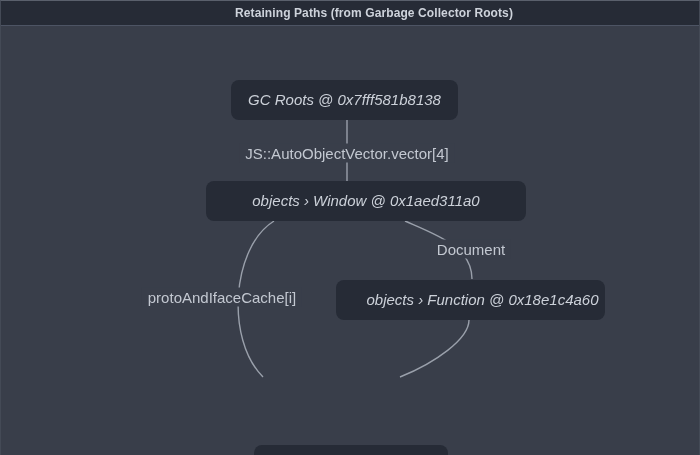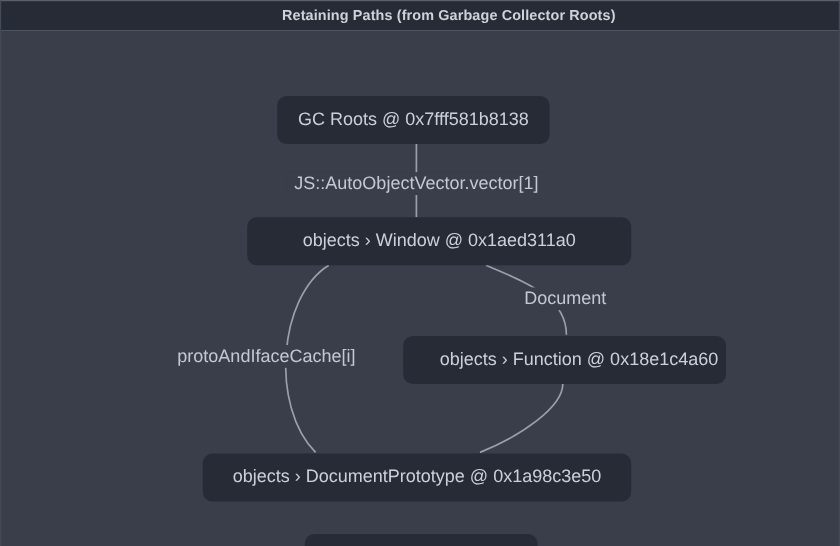--- a/index.html
+++ b/index.html
@@ -58,20 +58,21 @@
     box-sizing: border-box;
     height: 40px;
     line-height: 40px;
     text-align: center;
     background: #262b36;
     color: #ccd1d9;
     font-size: 15px;
     border-radius: 8px;
     white-space: nowrap;
     cursor: default;
+    font-style: italic;
   }
   .node-clipped {
     position: absolute;
     z-index: 3;
     background: #262b36;
     border-radius: 8px 8px 0 0;
   }
 </style>
 </head>
 <body>
@@ -82,30 +83,29 @@
     <span class="title">Retaining Paths (from Garbage Collector Roots)</span>
   </div>
 
   <svg class="edges" viewBox="0 0 700 455">
     <line x1="346" y1="118" x2="346" y2="180"></line>
     <path d="M 404 220 C 436 234, 471 246, 471 278"></path>
     <path d="M 273 220 C 231 246, 224 338, 262 376"></path>
     <path d="M 468 319 C 468 338, 434 362, 399 376"></path>
   </svg>
 
-  <div class="edge-label" style="left:346px; top:152px;">JS::AutoObjectVector.vector[1]</div>
+  <div class="edge-label" style="left:346px; top:152px;">JS::AutoObjectVector.vector[4]</div>
 
   <div class="edge-label" style="left:470px; top:248px;">Document</div>
 
   <div class="edge-label" style="left:221px; top:296px;">protoAndIfaceCache[i]</div>
 
 
   <div class="node" style="left:230px; top:79px; width:227px;">GC Roots @ 0x7fff581b8138</div>
 
   <div class="node" style="left:205px; top:180px; width:320px;">objects › Window @ 0x1aed311a0</div>
 
   <div class="node" style="left:335px; top:279px; width:269px;padding-left:24px;">objects › Function @ 0x18e1c4a60</div>
 
-  <div class="node" style="left:168px; top:377px; width:357px;">objects › DocumentPrototype @ 0x1a98c3e50</div>
 
   <div class="node-clipped" style="left:253px; top:444px; width:194px; height:11px;"></div>
 
 </div>
 
 </body></html>

